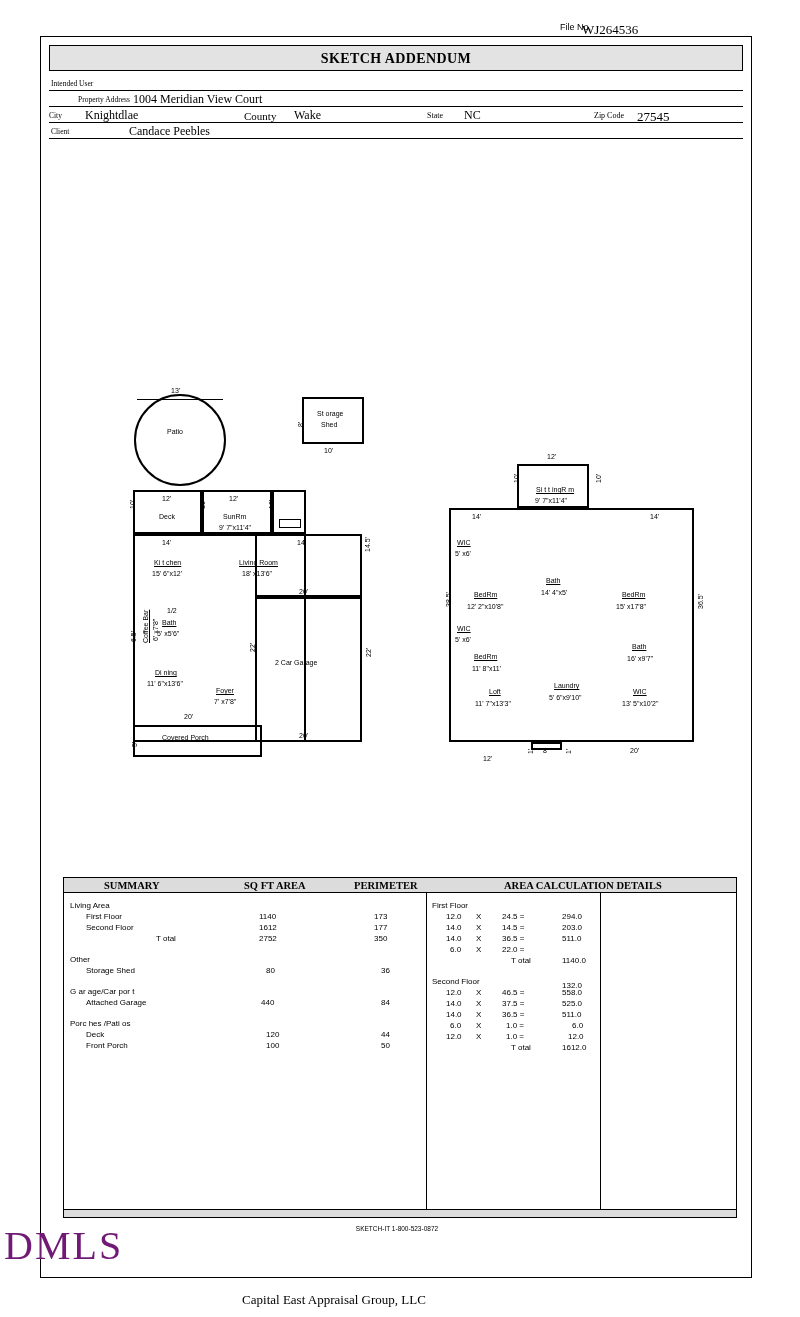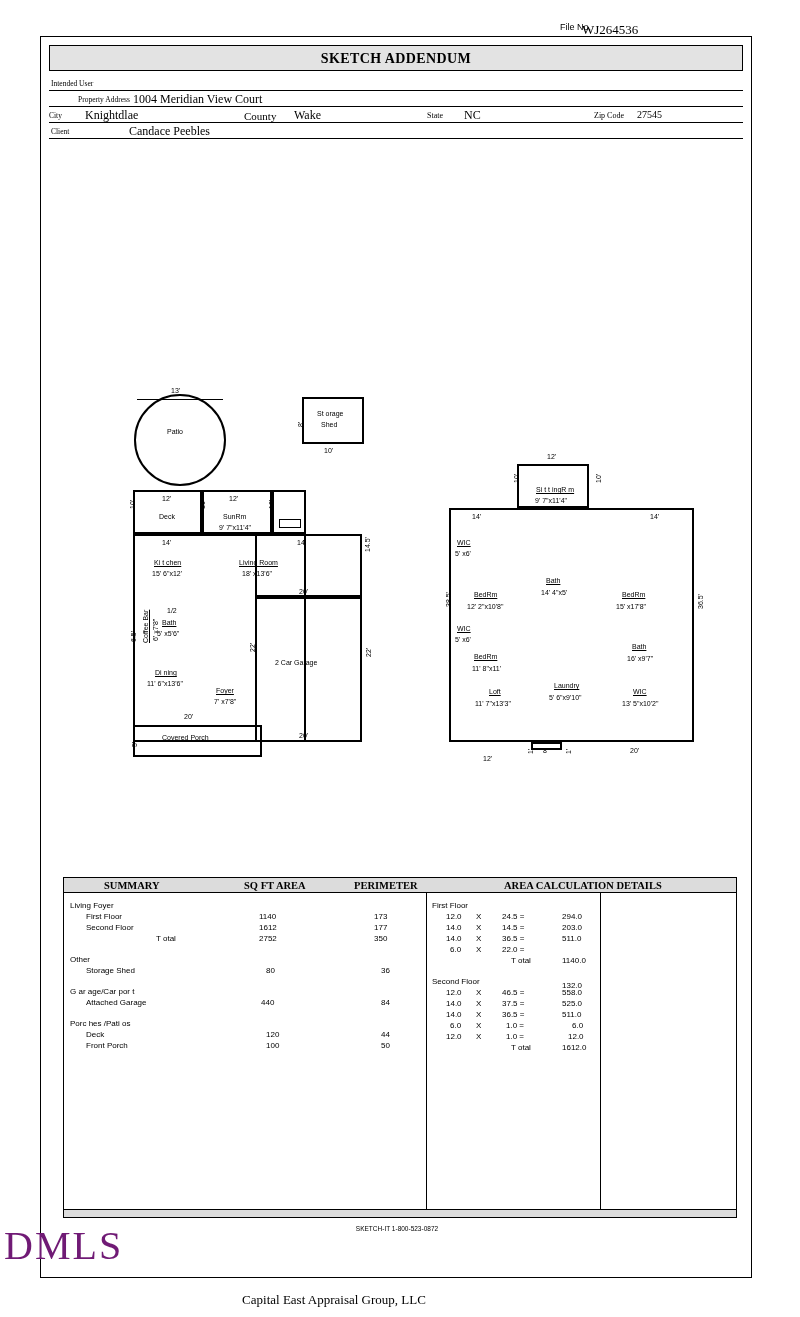--- a/index.html
+++ b/index.html
@@ -208,21 +208,21 @@
         <span class="hval" style="left:84px;">1004 Meridian View Court</span>
       </div>
       <div class="hrow">
         <span class="hlbl" style="left:0;">City</span>
         <span class="hval" style="left:36px;">Knightdlae</span>
         <span class="hlbl" style="left:195px;top:3px;font-size:11px;">County</span>
         <span class="hval" style="left:245px;">Wake</span>
         <span class="hlbl" style="left:378px;top:4px;font-size:8px;">State</span>
         <span class="hval" style="left:415px;">NC</span>
         <span class="hlbl" style="left:545px;top:4px;font-size:8px;">Zip Code</span>
-        <span class="hval" style="left:588px;top:2px;font-size:10px;">27545</span>
+        <span class="hval" style="left:588px;top:2px;font-size:13px;">27545</span>
       </div>
       <div class="hrow">
         <span class="hlbl" style="left:2px;">Client</span>
         <span class="hval" style="left:80px;">Candace Peebles</span>
       </div>
     </div>
 
     <div class="sketch">
 
       <div class="circle" style="left:85px; top:247px; width:92px; height:92px;"></div>
@@ -332,21 +332,21 @@
       <div class="sumhead">
         <span style="left:40px;">SUMMARY</span>
         <span style="left:180px;">SQ FT AREA</span>
         <span style="left:290px;">PERIMETER</span>
         <span style="left:440px;">AREA CALCULATION DETAILS</span>
       </div>
       <div class="sumbody">
         <div class="divv" style="left:362px;"></div>
         <div class="divv" style="left:536px;"></div>
 
-        <div class="cell" style="left:6px; top:8px;">Living Foyer</div>
+        <div class="cell" style="left:6px; top:8px;">Living Area</div>
         <div class="cell" style="left:22px; top:19px;">First Floor</div>
         <div class="cell" style="left:195px; top:19px;">1140</div>
         <div class="cell" style="left:310px; top:19px;">173</div>
         <div class="cell" style="left:22px; top:30px;">Second Floor</div>
         <div class="cell" style="left:195px; top:30px;">1612</div>
         <div class="cell" style="left:310px; top:30px;">177</div>
         <div class="cell" style="left:92px; top:41px;">T otal</div>
         <div class="cell" style="left:195px; top:41px;">2752</div>
         <div class="cell" style="left:310px; top:41px;">350</div>
 

